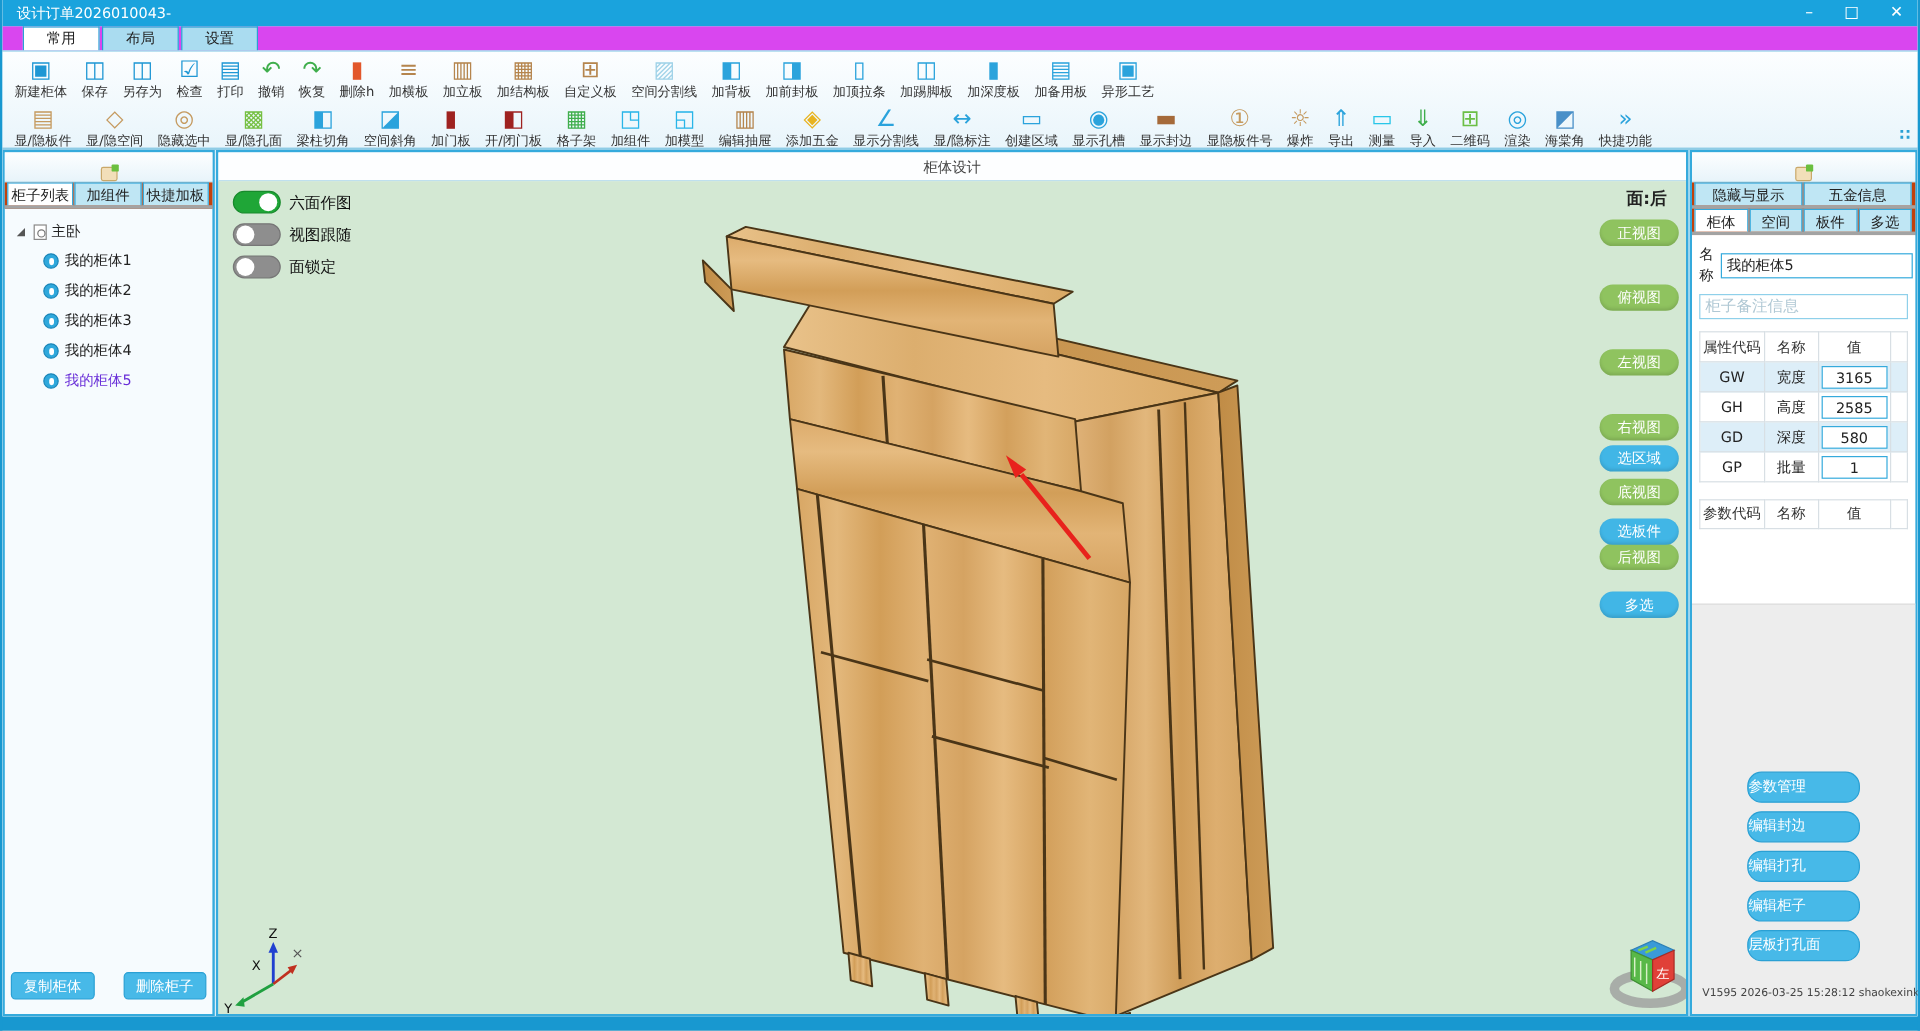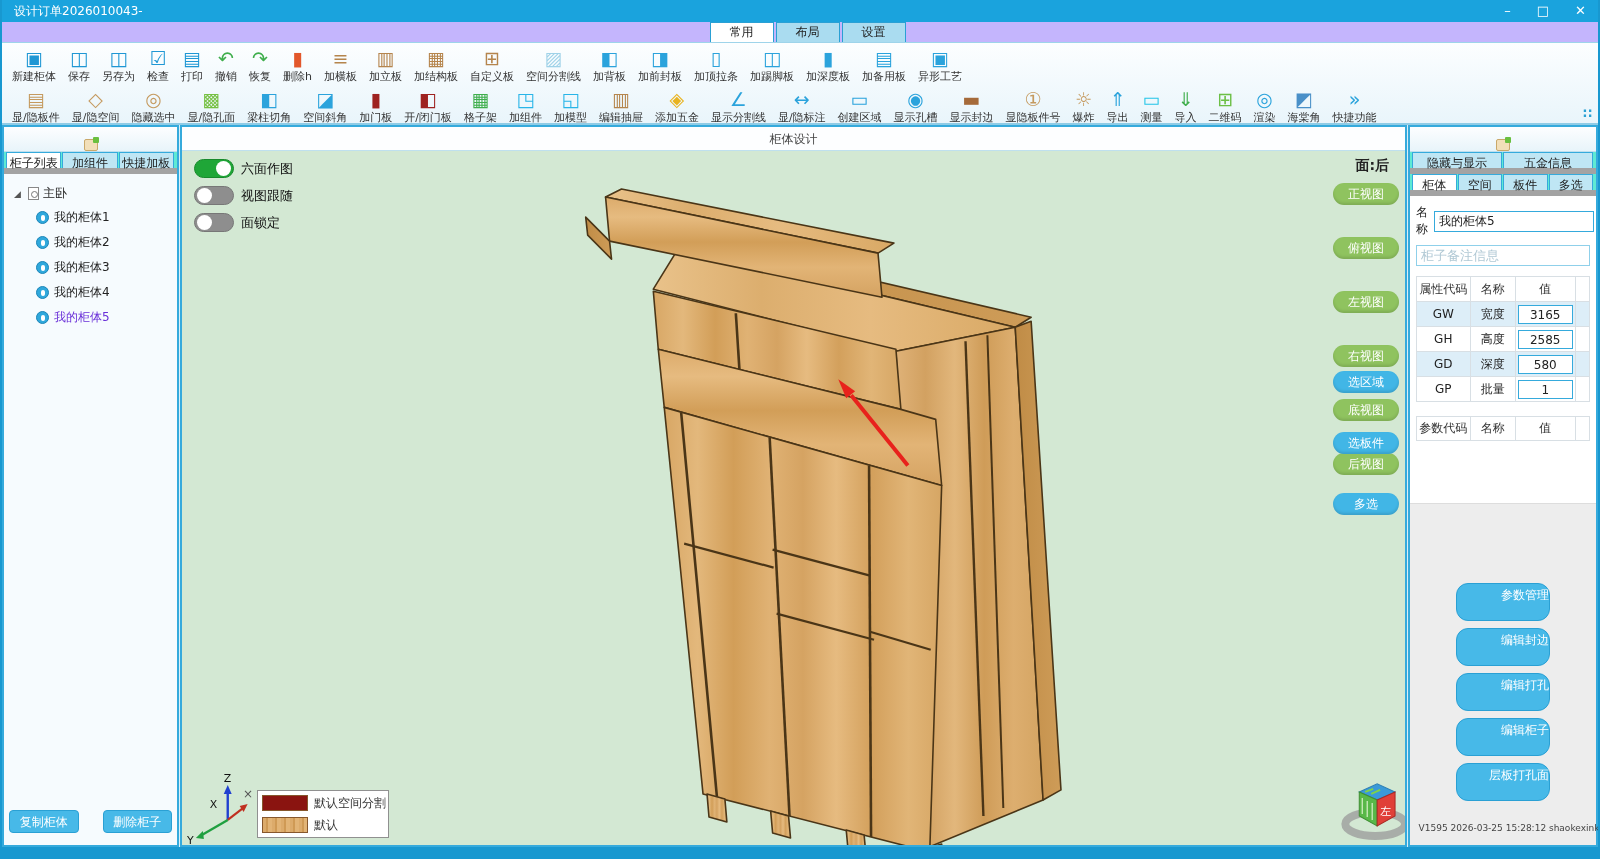--- a/index.html
+++ b/index.html
@@ -6,21 +6,21 @@
   body { font-family:"DejaVu Sans","Liberation Sans",sans-serif; background:#888; }
   .app { position:relative; width:1600px; height:859px; background:#d9eef8;
          border-left:2px solid #1898d0; border-right:2px solid #1898d0;
          border-bottom:12px solid #1898d0; overflow:hidden; }
   
   .titlebar { height:22px; background:#1aa3dd; color:#fff; display:flex; align-items:center;
               padding:0 12px; font-size:12px; }
   .win-controls { margin-left:auto; display:flex; gap:26px; font-size:13px; line-height:22px; }
   .win-controls span { cursor:default; }
   
-  .ribbon-tabs { height:20px; background:#c4b5fd; display:flex; padding-left:17px;justify-content:center; }
+  .ribbon-tabs { height:20px; background:#d946ef; display:flex; padding-left:17px; }
   .rtab { width:64px; text-align:center; font-size:12px; line-height:19px; color:#222;
           background:#aadcf0; border:1px solid #2aa0d4; border-bottom:none; margin-right:2px; }
   .rtab.active { background:#fff; border-color:#2aa0d4; }
   
   .toolbar { height:83px; background:linear-gradient(#fcfeff,#e9f5fb); border-top:1px solid #9ed4ea;
              border-bottom:2px solid #8fcce6; position:relative; }
   .tool-row { display:flex; align-items:flex-end; height:41px; padding-left:4px; }
   .tool { display:flex; flex-direction:column; align-items:center; justify-content:flex-end;
           padding:0 6px; cursor:default; }
   .tool .glyph { font-size:19px; line-height:22px; height:22px; }
@@ -31,21 +31,21 @@
   
   .left-panel { width:177px; background:#f6fbfe; border:2px solid #35aadc; display:flex;
                 flex-direction:column; }
   .panel-header { height:23px; display:flex; align-items:center; gap:9px; padding:12px 6px;
                   font-size:12px; color:#333; background:linear-gradient(#fdfeff,#e8f4fa);
                   border-bottom:1px solid #bfe0ee;flex-direction:column; }
   .hand-icon { width:14px; height:12px; background:#f2dfb9; border:1px solid #c9a86a;
                border-radius:2px; position:relative; flex:0 0 auto; }
   .hand-icon::after { content:""; position:absolute; right:-2px; top:-3px; width:6px; height:6px;
                       background:#6abf3f; border-radius:1px; }
-  .panel-tabs { display:flex; height:22px; padding:0 2px; border-bottom:6px solid #a3a3a3; background:#5eead4; }
+  .panel-tabs { display:flex; height:22px; padding:0 2px; border-bottom:3px solid #a3a3a3; background:#c2410c; }
   .ptab { flex:1; text-align:center; line-height:21px; font-size:12px; background:#bfe6f4;
           border:1px solid #35aadc; border-bottom:none; margin-right:1px; color:#222; cursor:default; }
   .ptab.active { background:#fff; }
   .tree { flex:1; padding:8px 4px; font-size:12px; color:#222; overflow:hidden; }
   .tree-root { display:flex; align-items:center; gap:4px; padding:3px 0 3px 6px; }
   .expander { font-size:9px; color:#555; width:10px; }
   .room-icon { width:11px; height:13px; border:1px solid #888; background:#fff; position:relative; }
   .room-icon::after { content:""; position:absolute; left:2px; top:3px; width:5px; height:5px;
                       border:1px solid #777; border-radius:50%; }
   .tree-item { display:flex; align-items:center; gap:5px; padding:4px 0 4px 28px; }
@@ -102,22 +102,22 @@
   table.attrs tr.striped td { background:#ddeef8; }
   td.c-code { width:52px; } td.c-name { width:44px; } td.c-val { width:58px; } td.c-x { width:14px; }
   .val-box { border:1px solid #35aadc; height:19px; line-height:19px; margin:2px; text-align:center;
              padding:0 3px; background:#fff; font-size:12px; }
   table.params { width:100%; border-collapse:collapse; margin-top:14px; }
   table.params td { border:1px solid #d8dfe4; font-size:12px; color:#333; text-align:center; height:24px; }
   .rp-lower { position:absolute; left:0; right:0; top:307px; bottom:0; background:#ededed;
               border-top:1px solid #ddd; }
   .rp-buttons { position:absolute; left:0; right:0; bottom:44px; display:flex; flex-direction:column;
                 align-items:center; gap:7px; }
-  .rp-btn { width:94px; height:38px; background:#47b9e8; border-radius:12px; color:#fff; font-size:12px;
-            line-height:23px; text-align:right; border:1px solid #2aa0d4; cursor:default; }
+  .rp-btn { width:94px; height:26px; background:#47b9e8; border-radius:12px; color:#fff; font-size:12px;
+            line-height:23px; text-align:left; border:1px solid #2aa0d4; cursor:default; }
   .version { position:absolute; bottom:12px; width:100%; text-align:center; font-size:9px; color:#444; }
 </style>
 </head>
 <body>
 
 <div class="app">
 
   <div class="titlebar">
     <span>设计订单2026010043-</span>
     <div class="win-controls">
@@ -587,32 +587,20 @@
         <div class="selects">
 
             <div class="view-btn sel-btn">选区域</div>
 
             <div class="view-btn sel-btn">选板件</div>
 
             <div class="view-btn sel-btn">多选</div>
           </div>
 
         <div class="legend-close">×</div>
-        <div class="legend">
-
-            <div class="legend-row">
-              <span class="swatch" style="background: rgb(138, 20, 16);"></span>
-              <span class="legend-label">默认空间分割</span>
-            </div>
-
-            <div class="legend-row">
-              <span class="swatch"></span>
-              <span class="legend-label">默认</span>
-            </div>
-          </div>
 
       </div>
     </div>
 
     <div class="right-panel">
       <div class="panel-header">
         <span class="hand-icon"></span>
         <span>属性操作栏</span>
       </div>
       <div class="panel-tabs">

